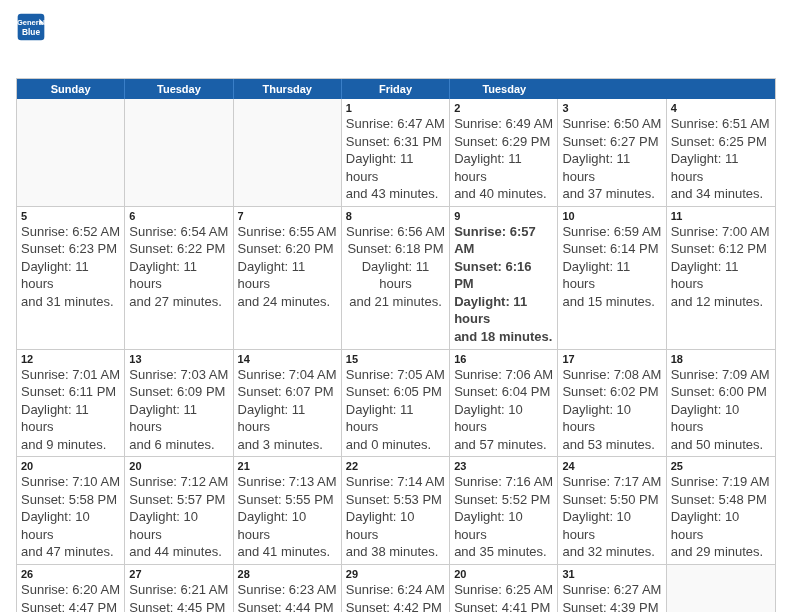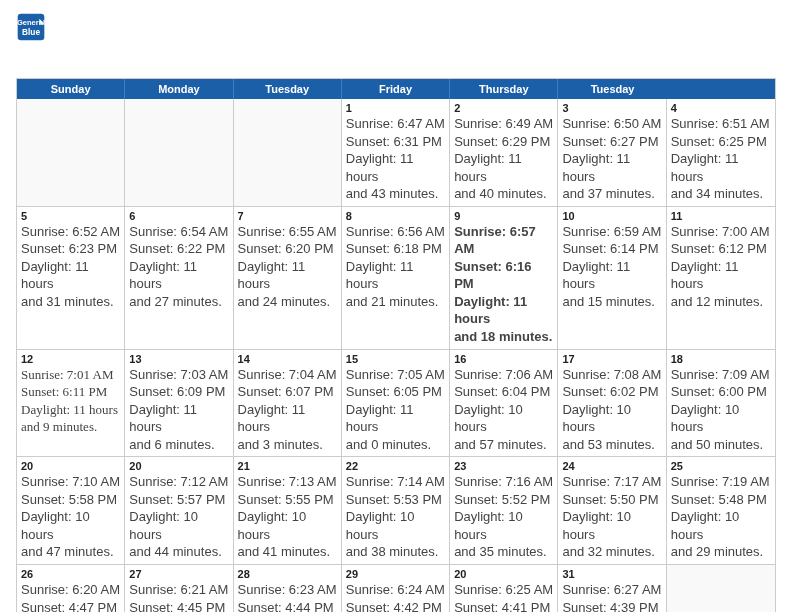--- a/index.html
+++ b/index.html
@@ -129,24 +129,23 @@
     </div>
     <div class="title-block">
       <div class="month-title"></div>
       <div class="location"></div>
     </div>
   </div>
 
   <div class="calendar">
     <div class="day-headers">
     <div class="day-header">Sunday</div>
-        <div class="day-header">Monday</div>
         <div class="day-header">Tuesday</div>
+        <div class="day-header">Thursday</div>
         <div class="day-header">Friday</div>
-        <div class="day-header">Thursday</div>
         <div class="day-header">Tuesday</div>
       </div>
     <div class="weeks">
     <div class="week-row">
           <div class="day-cell empty"></div>
           <div class="day-cell empty"></div>
           <div class="day-cell empty"></div>
           <div class="day-cell">
             <div class="day-num">1</div>
             <div class="day-info" style="white-space: pre-line;">Sunrise: 6:47 AM
@@ -193,21 +192,21 @@
           </div>
           <div class="day-cell">
             <div class="day-num">7</div>
             <div class="day-info" style="white-space: pre-line;">Sunrise: 6:55 AM
 Sunset: 6:20 PM
 Daylight: 11 hours
 and 24 minutes.</div>
           </div>
           <div class="day-cell">
             <div class="day-num">8</div>
-            <div class="day-info" style="white-space: pre-line;">Sunrise: 6:56 AM
+            <div class="day-info" style="white-space: pre-line; text-align: center;">Sunrise: 6:56 AM
 Sunset: 6:18 PM
 Daylight: 11 hours
 and 21 minutes.</div>
           </div>
           <div class="day-cell">
             <div class="day-num">9</div>
             <div class="day-info" style="white-space: pre-line; font-weight: bold;">Sunrise: 6:57 AM
 Sunset: 6:16 PM
 Daylight: 11 hours
 and 18 minutes.</div>
@@ -223,21 +222,21 @@
             <div class="day-num">11</div>
             <div class="day-info" style="white-space: pre-line;">Sunrise: 7:00 AM
 Sunset: 6:12 PM
 Daylight: 11 hours
 and 12 minutes.</div>
           </div>
         </div>
         <div class="week-row">
           <div class="day-cell">
             <div class="day-num">12</div>
-            <div class="day-info" style="white-space: pre-line; font-family: Liberation Serif, serif;">Sunrise: 7:01 AM
+            <div class="day-info" style="white-space: pre-line;">Sunrise: 7:01 AM
 Sunset: 6:11 PM
 Daylight: 11 hours
 and 9 minutes.</div>
           </div>
           <div class="day-cell">
             <div class="day-num">13</div>
             <div class="day-info" style="white-space: pre-line;">Sunrise: 7:03 AM
 Sunset: 6:09 PM
 Daylight: 11 hours
 and 6 minutes.</div>

